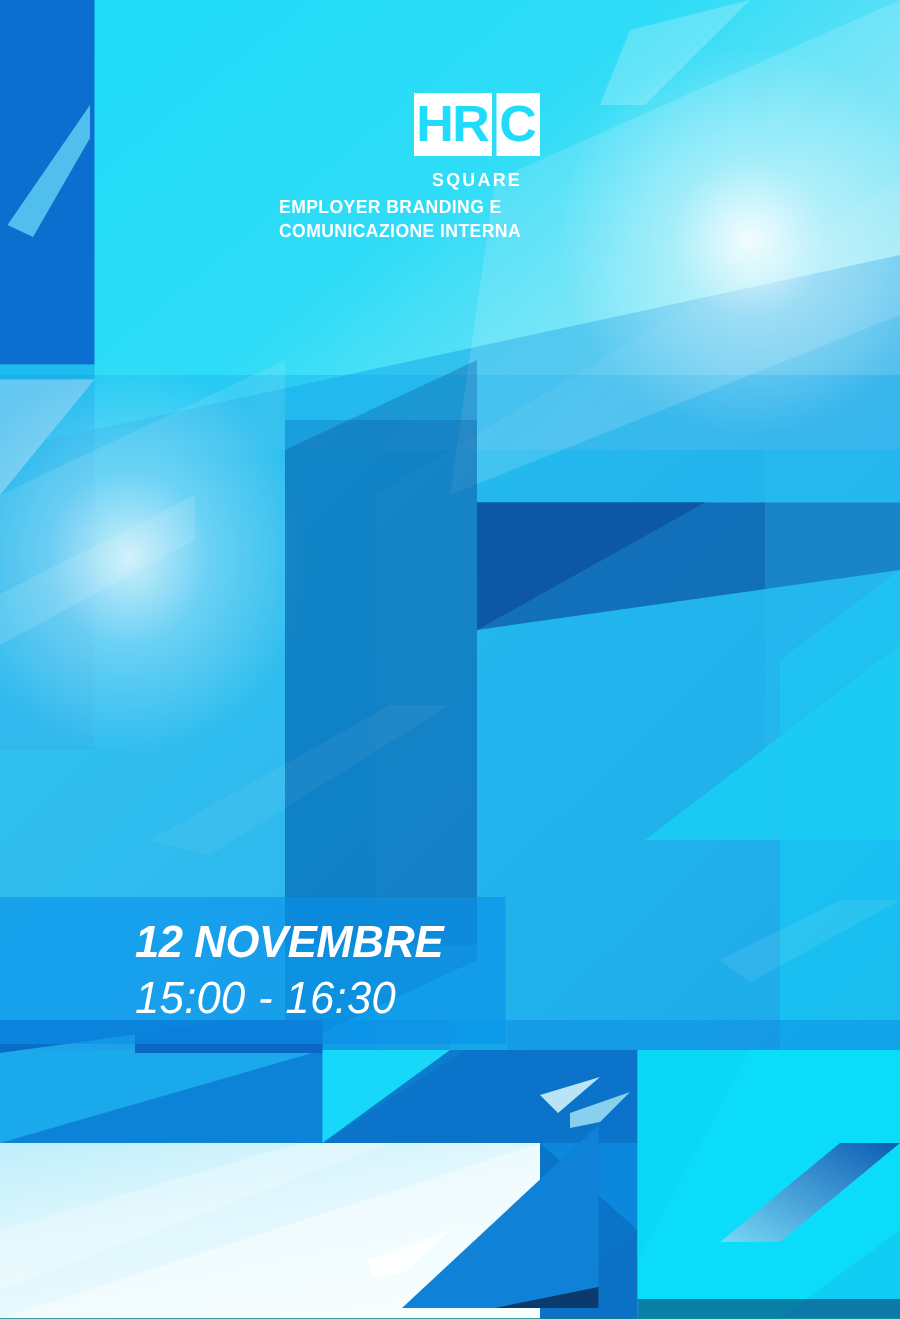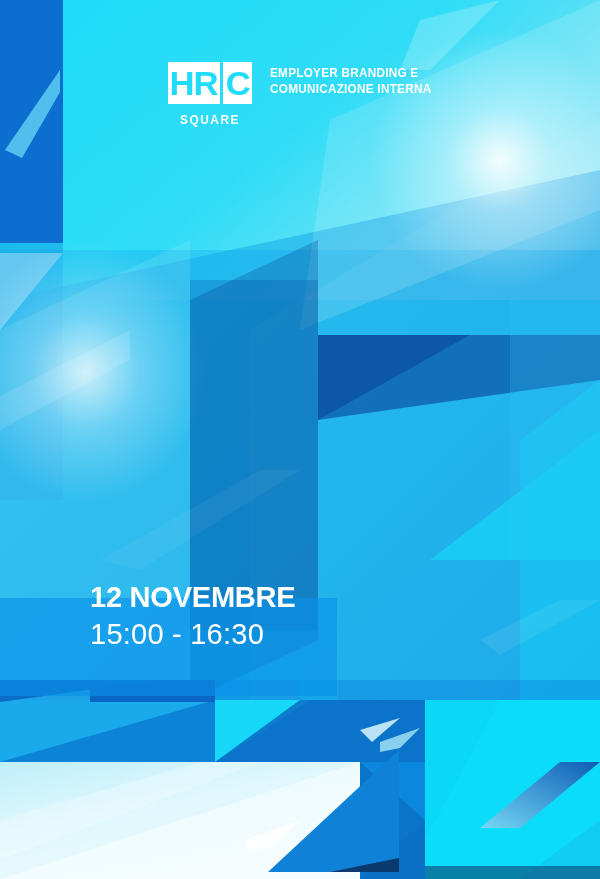--- a/index.html
+++ b/index.html
@@ -29,21 +29,22 @@
     inset: 0;
     z-index: 5;
   }
 
   
   .header {
     position: absolute;
     left: 168px;
     top: 62px;
     display: flex;
-    align-items: flex-start;
+    align-items: flex-end;
+    flex-direction: column;
   }
   .logo-block { position: relative; width: 84px; }
   .logo-boxes {
     display: flex;
     gap: 3px;
   }
   .logo-box {
     background: #ffffff;
     display: flex;
     align-items: center;
@@ -114,22 +115,23 @@
     top: 598px;
     width: 337px;
     height: 98px;
     background: #0a8fe8;
     opacity: 0.62;
     z-index: 4;
   }
   .date-text {
     position: absolute;
     left: 90px;
-    top: 580px;
+    top: 612px;
     z-index: 6;
+    font-style: italic;
   }
   .date-day {
     color: #ffffff;
     font-weight: bold;
     font-size: 30px;
     letter-spacing: -0.3px;
     line-height: 1.12;
     transform: scaleX(0.97);
     transform-origin: left center;
   }

